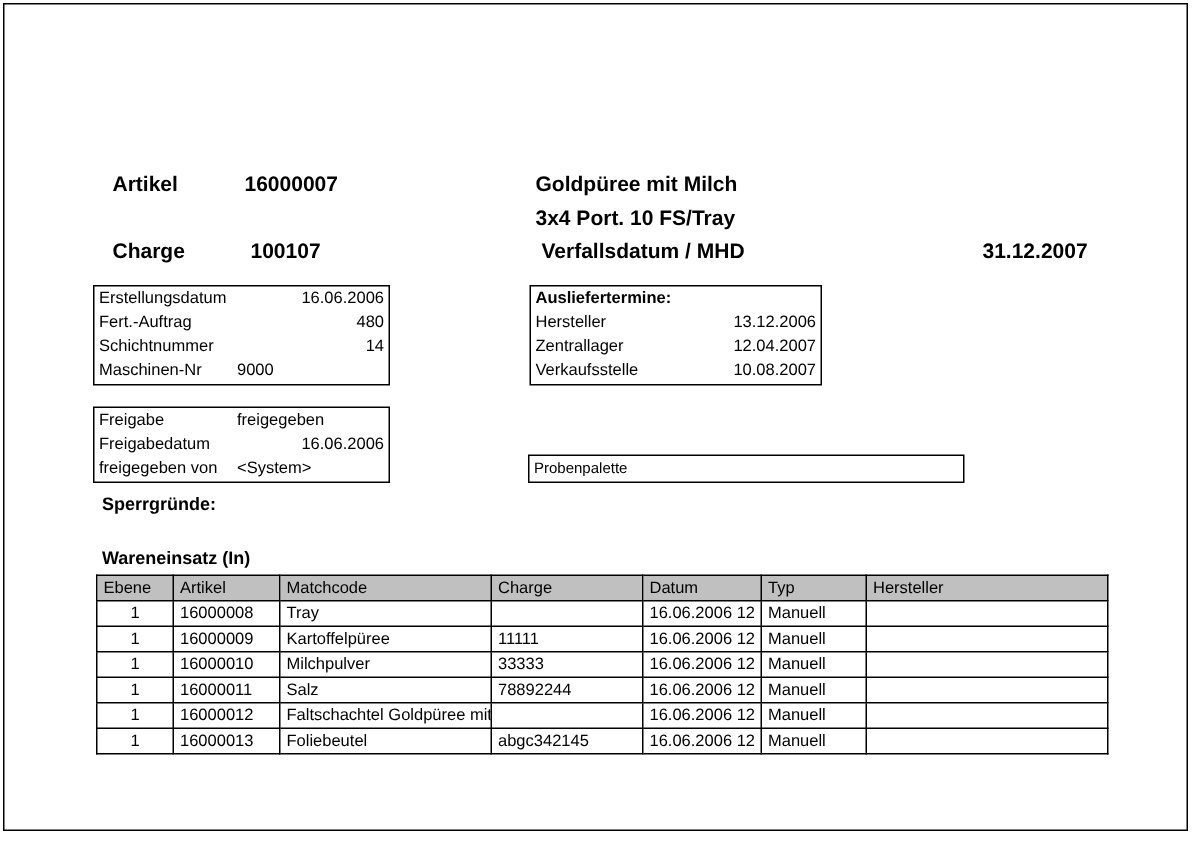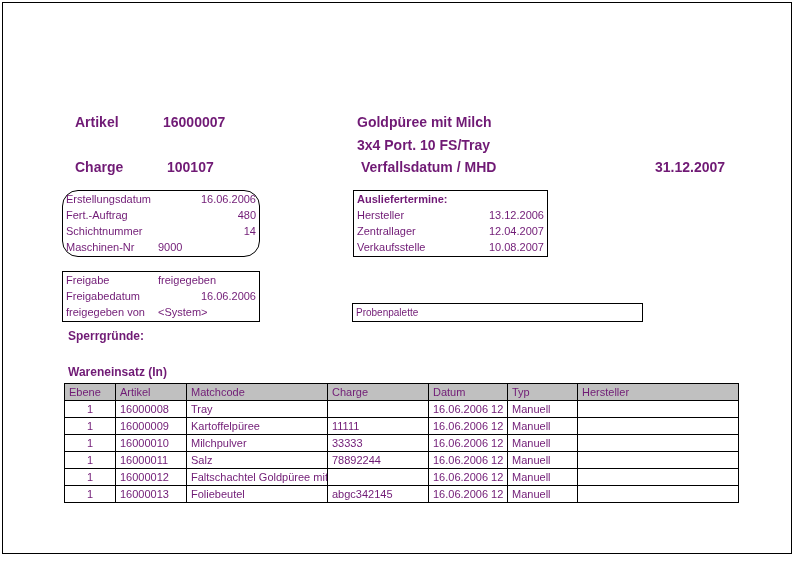--- a/index.html
+++ b/index.html
@@ -2,21 +2,21 @@
 <html><head>
 <meta charset="utf-8">
 <style>
   html, body { margin: 0; padding: 0; background: #fff; }
   #screen {
     position: relative;
     width: 796px;
     height: 563px;
     background: #ffffff;
     font-family: "Liberation Sans", sans-serif;
-    color: #701a75;
+    color: #000000;
     overflow: hidden;
   }
   .frame {
     position: absolute;
     left: 2px; top: 2px;
     width: 788px; height: 550px;
     border: 1px solid #000;
   }
   .abs { position: absolute; white-space: nowrap; }
   .h1 { font-size: 14px; font-weight: bold; line-height: 14px; }
@@ -87,21 +87,21 @@
 
   <div class="abs h1" style="left:75px; top:115px;">Artikel</div>
   <div class="abs h1" style="left:163px; top:115px;">16000007</div>
   <div class="abs h1" style="left:357px; top:115px;">Goldpüree mit Milch</div>
   <div class="abs h1" style="left:357px; top:138px;">3x4 Port. 10 FS/Tray</div>
   <div class="abs h1" style="left:75px; top:160px;">Charge</div>
   <div class="abs h1" style="left:167px; top:160px;">100107</div>
   <div class="abs h1" style="left:361px; top:160px;">Verfallsdatum / MHD</div>
   <div class="abs h1" style="left:655px; top:160px;">31.12.2007</div>
 
-  <div class="box" style="left:62px; top:190px; width:196px; height:65px;border-radius:16px;">
+  <div class="box" style="left:62px; top:190px; width:196px; height:65px;">
     <div>
         <div class="box-row">
           <span class="lbl">Erstellungsdatum</span>
           <span class="val right">16.06.2006</span>
         </div>
         <div class="box-row">
           <span class="lbl">Fert.-Auftrag</span>
           <span class="val right">480</span>
         </div>
         <div class="box-row">

